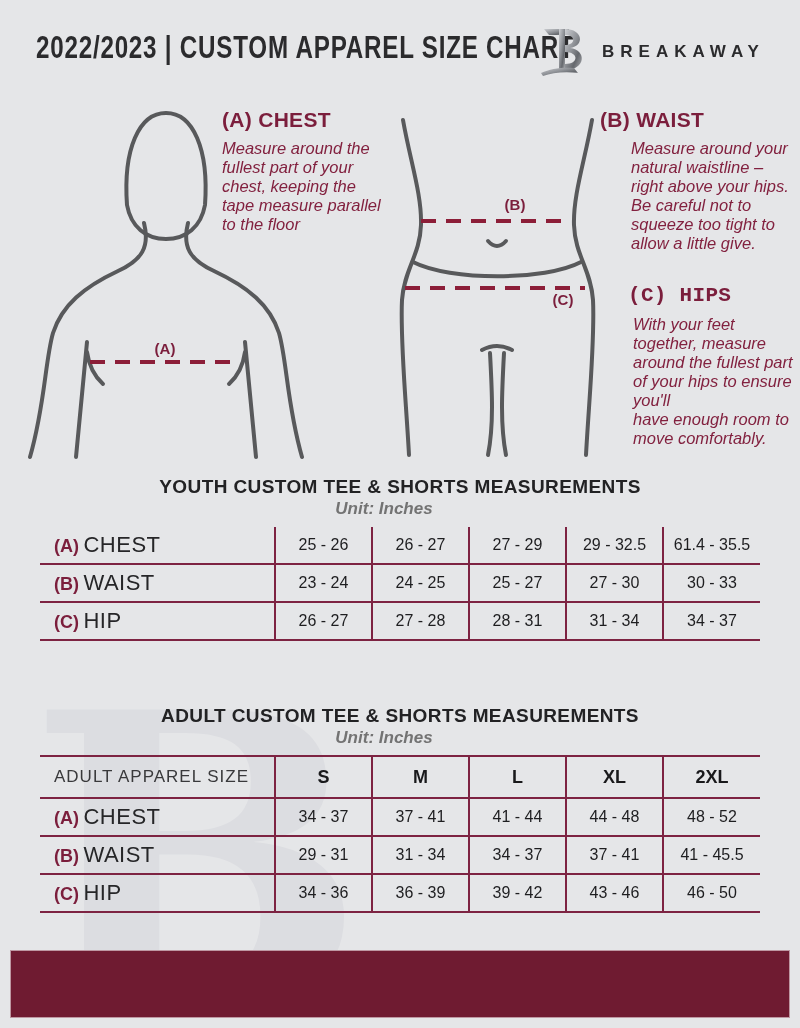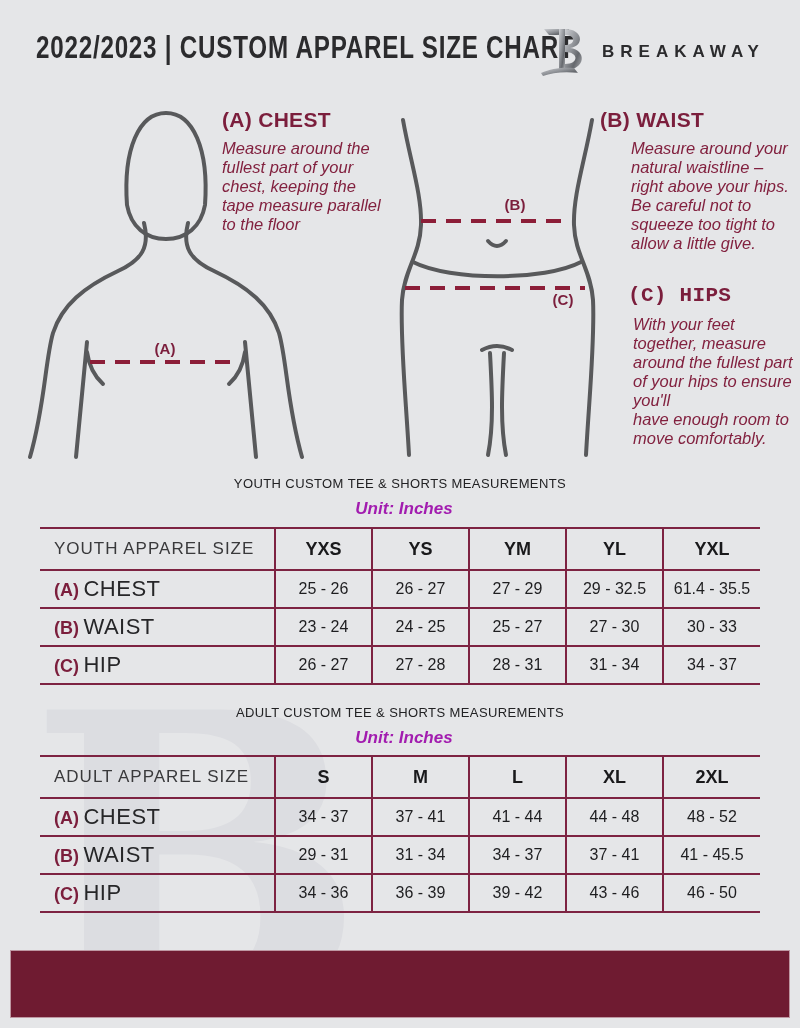--- a/index.html
+++ b/index.html
@@ -40,26 +40,26 @@
     position:absolute; z-index:2; font-size:21px; font-weight:bold; color:#7b1e3c;
     letter-spacing:0.3px;
   }
   .instr-body{
     position:absolute; z-index:2; font-size:16.5px; font-style:italic; color:#82213f;
     line-height:19px; white-space:pre-line;
   }
   
   .sec-title{
     position:absolute; left:40px; width:720px; z-index:1;
-    text-align:center; font-size:13px; font-weight:normal; color:#222224;
+    text-align:center; font-size:19px; font-weight:bold; color:#222224;
     letter-spacing:0.4px;
   }
   .sec-unit{
-    position:absolute; left:44px; width:720px; z-index:1;
-    text-align:center; font-size:17px; font-style:italic; font-weight:600; color:#a21caf;
+    position:absolute; left:24px; width:720px; z-index:1;
+    text-align:center; font-size:17px; font-style:italic; font-weight:600; color:#737373;
   }
   table.size{
     position:absolute; left:40px; width:720px; z-index:1;
     border-collapse:collapse; table-layout:fixed;
   }
   table.size col.c0{width:235px;} table.size col.cv{width:97px;}
   table.size td{
     border-bottom:2px solid #7d2342; background:transparent;
     font-size:16px; color:#1e1e20; text-align:center; vertical-align:middle;
     height:36px; padding:0;
@@ -165,28 +165,20 @@
   <table class="size" style="top:527px;">
     <colgroup>
         <col class="c0">
         <col class="cv">
         <col class="cv">
         <col class="cv">
         <col class="cv">
         <col class="cv">
       </colgroup>
     <tbody>
-        <tr class="hdr">
-      <td class="first">YOUTH APPAREL SIZE</td>
-      <td class="szh val">YXS</td>
-      <td class="szh val">YS</td>
-      <td class="szh val">YM</td>
-      <td class="szh val">YL</td>
-      <td class="szh val">YXL</td>
-    </tr>
     <tr>
       <td class="first">
         <span class="pfx">(A)</span>
         <span class="lbl">CHEST</span>
       </td>
       <td class="val">25 - 26</td>
       <td class="val">26 - 27</td>
       <td class="val">27 - 29</td>
       <td class="val">29 - 32.5</td>
       <td class="val">61.4 - 35.5</td>

